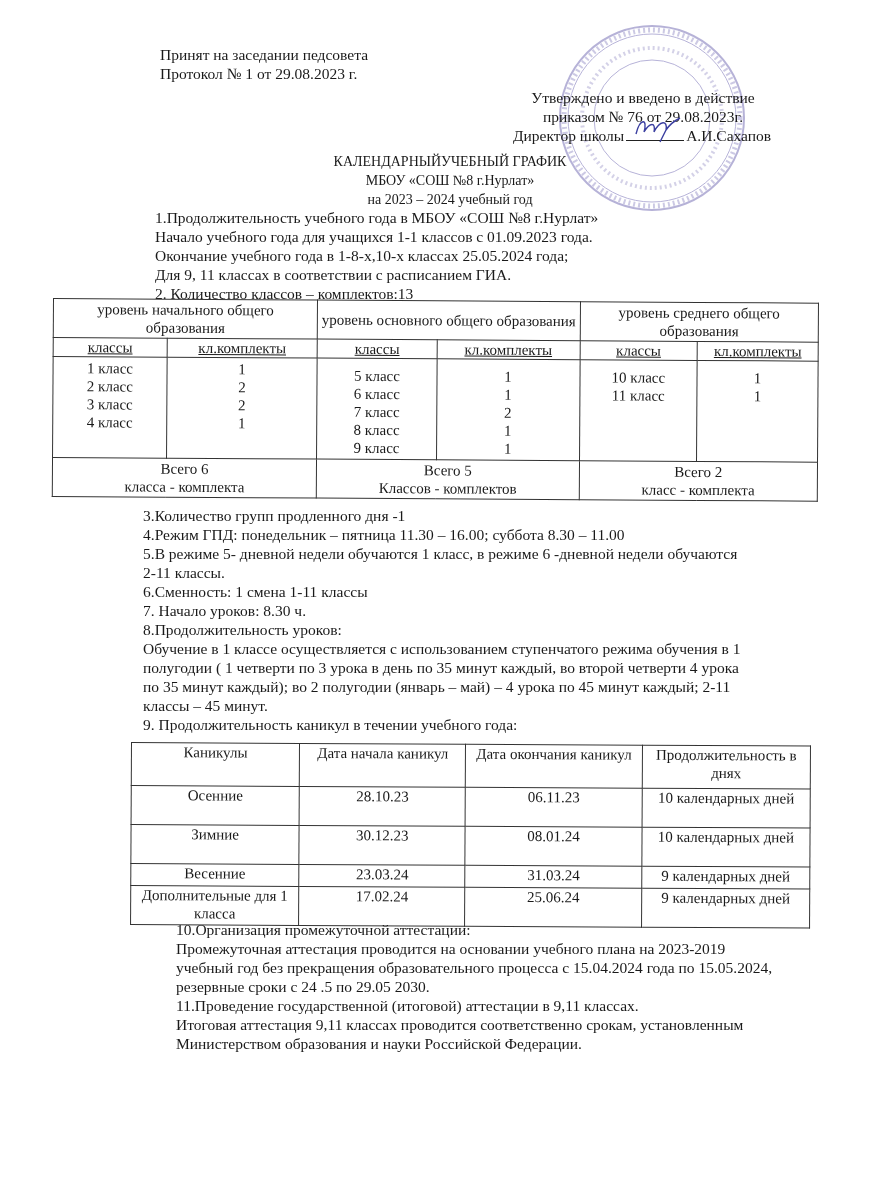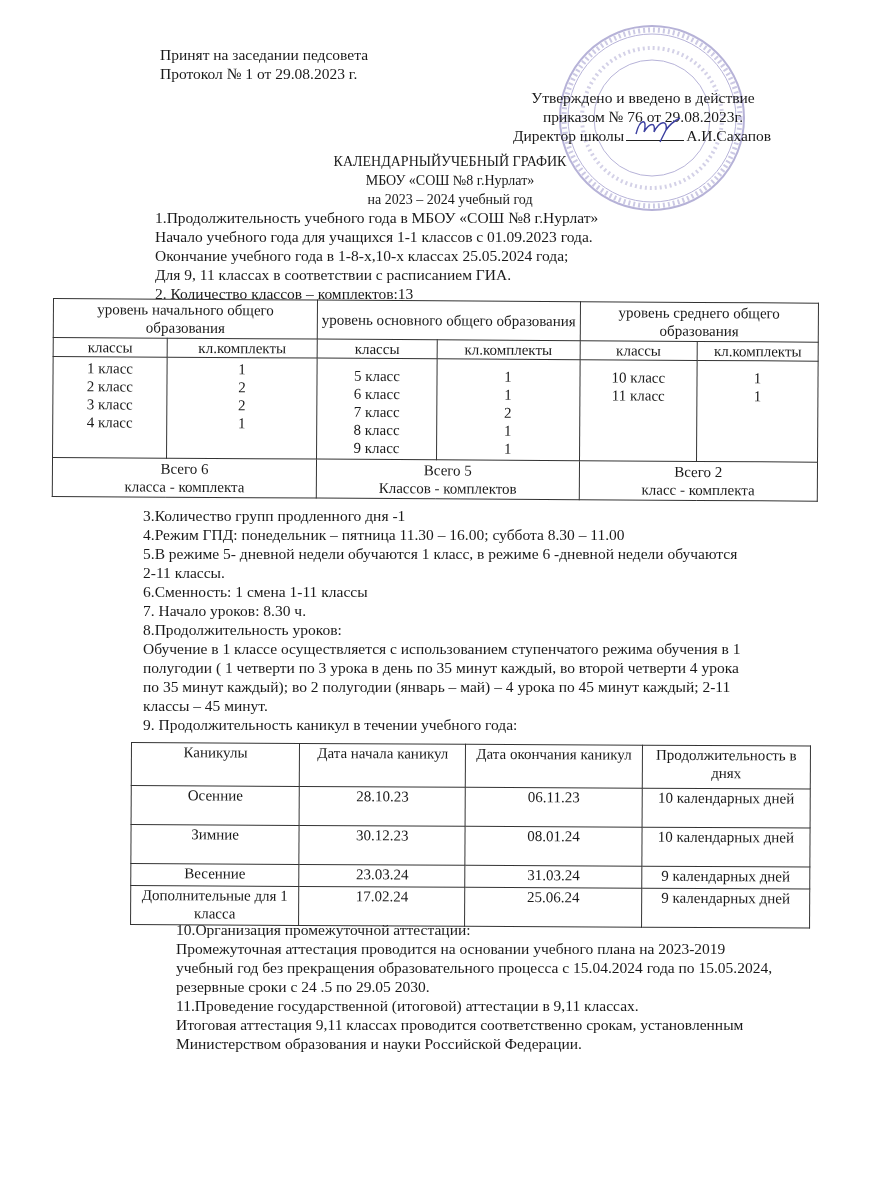--- a/index.html
+++ b/index.html
@@ -26,21 +26,21 @@
 
   
   .para { left:135px; font-size:15.5px; line-height:19px; }
 
   table { border-collapse:collapse; font-family:"Liberation Serif","DejaVu Serif",serif; }
   td, th { border:1px solid #333; font-weight:normal; font-size:15px; line-height:18px; padding:0 3px; }
 
   #classes-table { left:53px; top:298px; width:766px; transform:rotate(0.35deg); transform-origin:left top; }
   #classes-table td { text-align:center; vertical-align:top; }
   #classes-table .lvl { height:38px; vertical-align:middle; }
-  #classes-table .sub { height:17px; }
+  #classes-table .sub { height:17px;text-decoration:underline; }
   #classes-table .list { height:92px; padding-top:2px; }
   #classes-table .tot { height:38px; vertical-align:middle; }
 
   #hol-table { left:131px; top:742px; width:680px; transform:rotate(0.3deg); transform-origin:left top; }
   #hol-table td { text-align:center; vertical-align:top;border-radius:13px; }
   #hol-table tr.h td { height:42px; }
   #hol-table tr.r td { height:38px; }
 </style>
 </head>
 <body>

